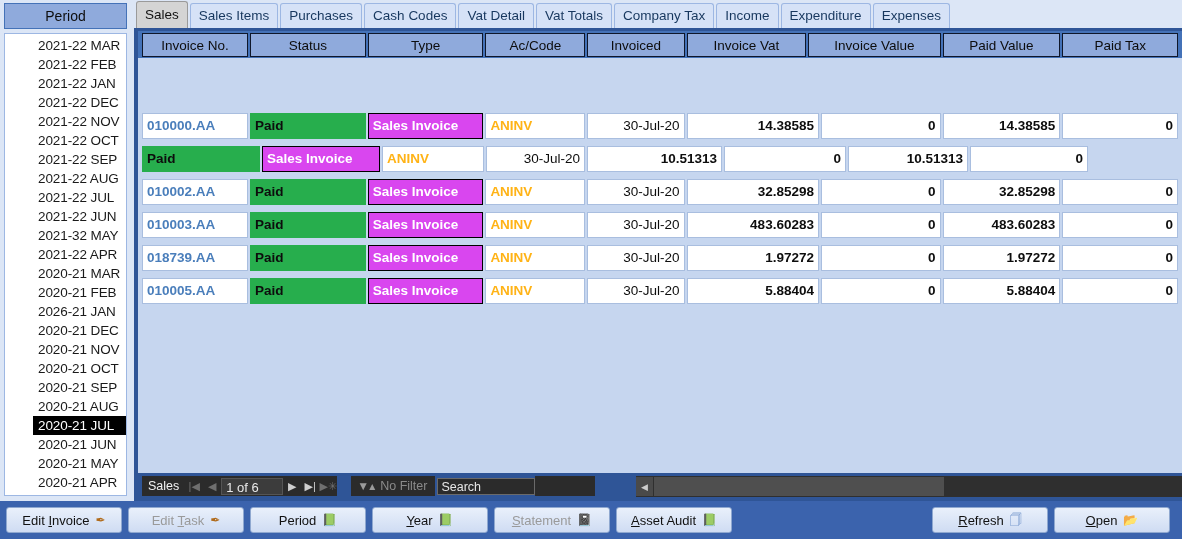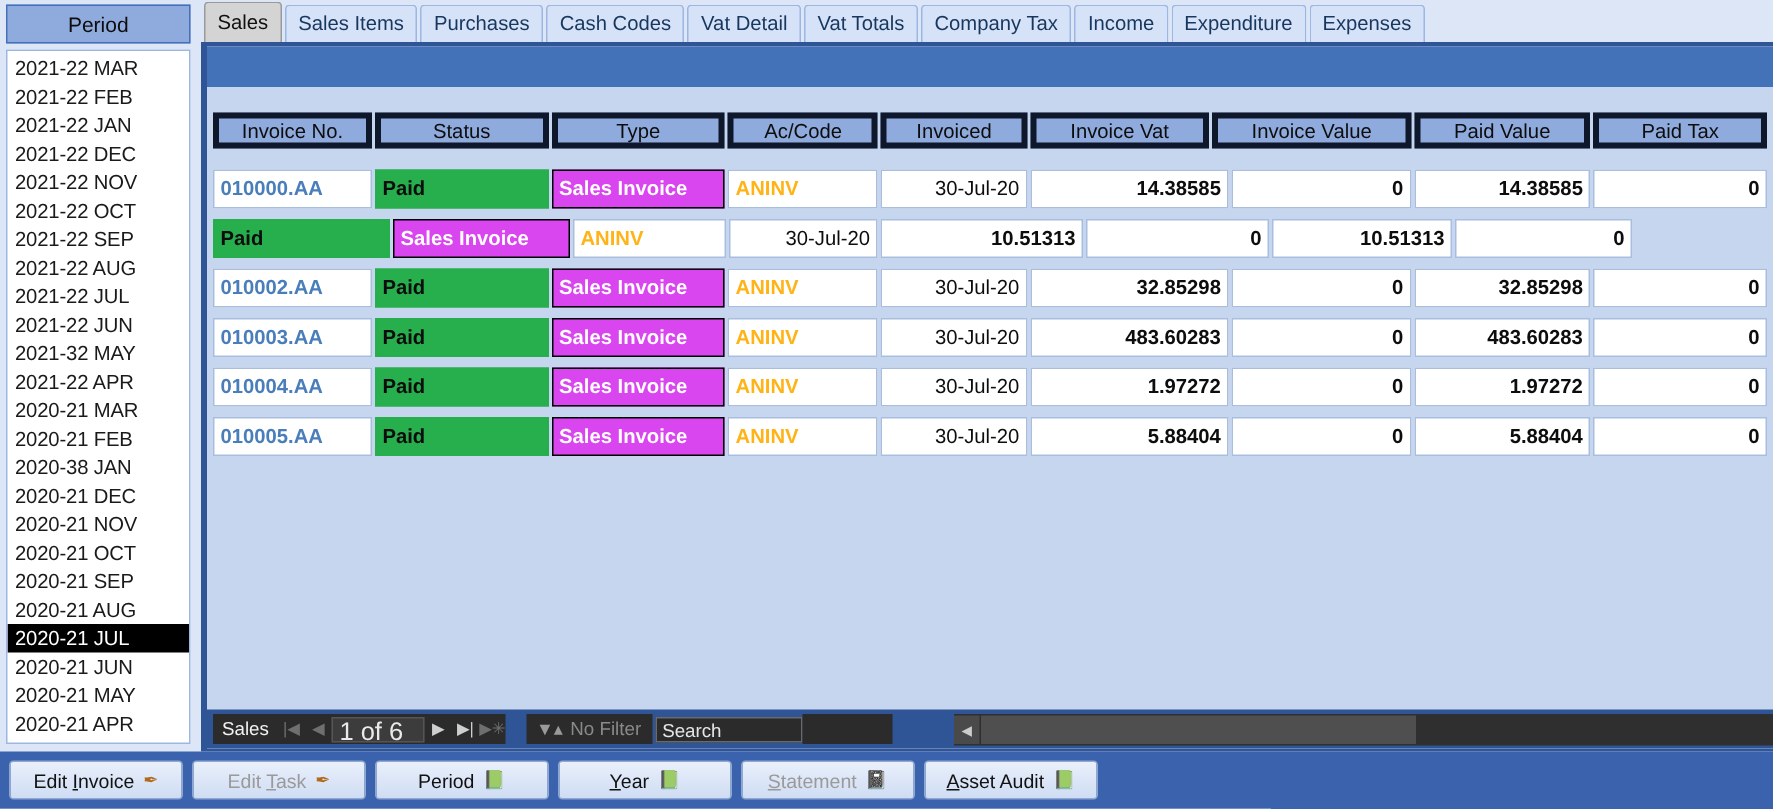--- a/index.html
+++ b/index.html
@@ -46,20 +46,21 @@
   }
   .period-list {
     position: absolute;
     left: 4px; top: 33px;
     width: 123px; height: 463px;
     background: #ffffff;
     border: 1px solid #9db7e3;
     box-sizing: border-box;
     overflow: hidden;
     padding-top: 2px;
+    padding-left: 28px;
   }
   .period-item {
     height: 19px;
     line-height: 19px;
     padding-left: 5px;
     font-size: 13.5px;
     color: #1a1a1a;
     white-space: nowrap;
     letter-spacing: -0.1px;
   }
@@ -120,30 +121,29 @@
   }
   .grid-headrow {
     display: flex;
     height: 27px;
     padding: 2px 2px 0 4px;
     box-sizing: border-box;
     background: #4472b8;
   }
   .hcell {
     background: #8faadc;
-    border: 4px solid #0f172a;
+    border: 1px solid #0f172a;
     box-sizing: border-box;
     display: flex;
     align-items: center;
     justify-content: center;
     font-size: 13.5px;
     color: #0d0d0d;
     margin-right: 2px;
     height: 24px;
-    margin-top: 42px;
   }
   .grid-body {
     position: absolute;
     left: 0; top: 27px;
     right: 0;
     bottom: 26px;
     background: #c6d6ef;
     padding: 3px 2px 0 4px;
     box-sizing: border-box;
     margin-top: 48px;
@@ -210,21 +210,21 @@
   .nav-btn.dim { color: #6f6f6f; }
   .nav-count {
     width: 62px;
     height: 17px;
     line-height: 17px;
     background: #3c3c3c;
     border: 1px solid #555;
     color: #eaeaea;
     padding-left: 4px;
     box-sizing: border-box;
-    font-size: 17px;
+    font-size: 13px;
   }
   .nav-filter {
     display:flex;
     align-items:center;
     margin-left: 14px;
     color: #8a8a8a;
     font-size: 12.5px;
     line-height:20px;
     background:#2b2b2b;
     padding-right:8px;
@@ -323,21 +323,21 @@
         <div class="period-item">2021-22 NOV</div>
         <div class="period-item">2021-22 OCT</div>
         <div class="period-item">2021-22 SEP</div>
         <div class="period-item">2021-22 AUG</div>
         <div class="period-item">2021-22 JUL</div>
         <div class="period-item">2021-22 JUN</div>
         <div class="period-item">2021-32 MAY</div>
         <div class="period-item">2021-22 APR</div>
         <div class="period-item">2020-21 MAR</div>
         <div class="period-item">2020-21 FEB</div>
-        <div class="period-item">2020-38 JAN</div>
+        <div class="period-item">2026-21 JAN</div>
         <div class="period-item">2020-21 DEC</div>
         <div class="period-item">2020-21 NOV</div>
         <div class="period-item">2020-21 OCT</div>
         <div class="period-item">2020-21 SEP</div>
         <div class="period-item">2020-21 AUG</div>
         <div class="period-item selected">2020-21 JUL</div>
         <div class="period-item">2020-21 JUN</div>
         <div class="period-item">2020-21 MAY</div>
         <div class="period-item">2020-21 APR</div>
       </div>
@@ -407,21 +407,21 @@
             <div class="dcell status" style="width: 118px;">Paid</div>
             <div class="dcell type" style="width: 118px;">Sales Invoice</div>
             <div class="dcell accode" style="width: 102px;">ANINV</div>
             <div class="dcell date" style="width: 99px;">30-Jul-20</div>
             <div class="dcell num" style="width: 135px;">483.60283</div>
             <div class="dcell num" style="width: 122px;">0</div>
             <div class="dcell num" style="width: 120px;">483.60283</div>
             <div class="dcell num" style="width: 118px;">0</div>
           </div>
           <div class="grid-row">
-            <div class="dcell invno" style="width: 108px;">010004.AA</div>
+            <div class="dcell invno" style="width: 108px;">018739.AA</div>
             <div class="dcell status" style="width: 118px;">Paid</div>
             <div class="dcell type" style="width: 118px;">Sales Invoice</div>
             <div class="dcell accode" style="width: 102px;">ANINV</div>
             <div class="dcell date" style="width: 99px;">30-Jul-20</div>
             <div class="dcell num" style="width: 135px;">1.97272</div>
             <div class="dcell num" style="width: 122px;">0</div>
             <div class="dcell num" style="width: 120px;">1.97272</div>
             <div class="dcell num" style="width: 118px;">0</div>
           </div>
           <div class="grid-row">
@@ -485,15 +485,25 @@
         <div class="btn disabled">
           <span><span></span><span class="u">S</span><span>tatement</span></span>
           <span class="btn-icon ico-book-gray">📓</span>
         </div>
         <div class="btn">
           <span><span></span><span class="u">A</span><span>sset Audit</span></span>
           <span class="btn-icon ico-book">📗</span>
         </div>
       </div>
     <div class="spacer"></div>
+    <div id="btns-right" style="display:flex;align-items:center;">
+        <div class="btn">
+          <span><span></span><span class="u">R</span><span>efresh</span></span>
+          <span class="btn-icon ico-refresh">🗍</span>
+        </div>
+        <div class="btn">
+          <span><span></span><span class="u">O</span><span>pen</span></span>
+          <span class="btn-icon ico-folder">📂</span>
+        </div>
+      </div>
   </div>
 
 </div>
 
 </body></html>

